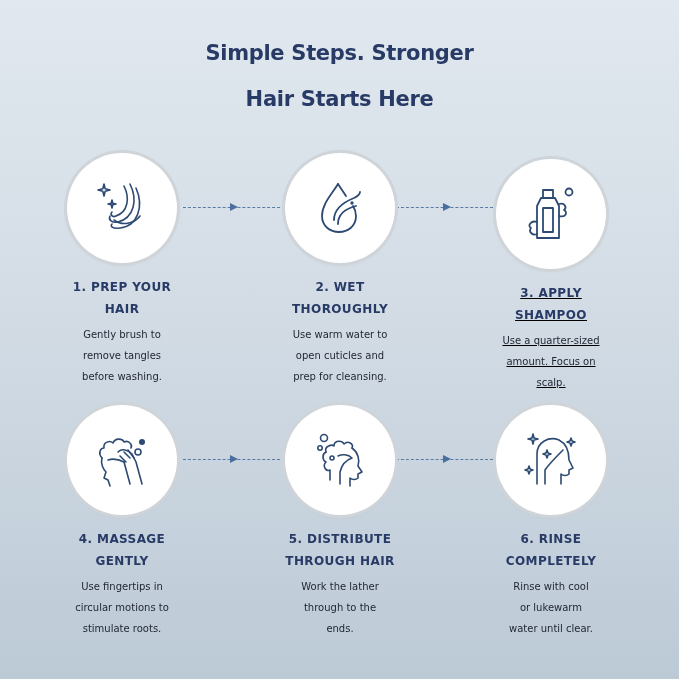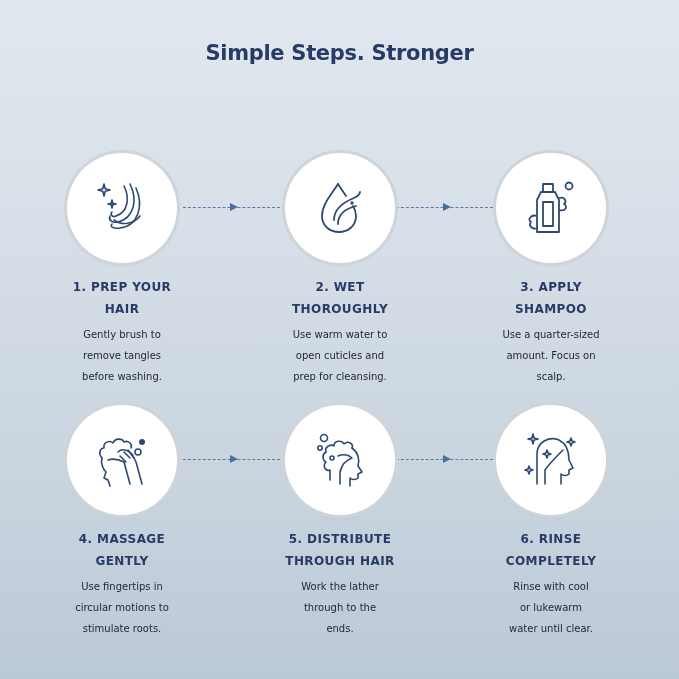--- a/index.html
+++ b/index.html
@@ -44,20 +44,21 @@
     width: 0; height: 0;
     border-left: 8px solid #4a6e9e;
     border-top: 4.5px solid transparent; border-bottom: 4.5px solid transparent;
   }
 </style>
 </head>
 <body>
 
 <div class="title">
   <div>Simple Steps. Stronger</div>
+  <div>Hair Starts Here</div>
 </div>
 
 <div class="connector" style="left:183px; top:207px; width:102px;">
     <span class="arrow"></span>
   </div>
 <div class="connector" style="left:396px; top:207px; width:102px;">
     <span class="arrow"></span>
   </div>
 
 <div class="connector" style="left:183px; top:459px; width:102px;">
@@ -95,21 +96,21 @@
       <circle cx="44" cy="27" r="0.8" fill="#2d4a73"></circle>
     </svg>
   </div>
   <div class="step-title">2. WET
 THOROUGHLY</div>
   <div class="step-desc">Use warm water to
 open cuticles and
 prep for cleansing.</div>
 </div>
 
-<div class="step" style="left:446px; top:156px;">
+<div class="step" style="left:446px; top:162px;text-decoration:underline;">
   <div class="circle">
     <svg viewBox="0 0 64 64" fill="none" stroke="#2d4a73" stroke-width="1.8" stroke-linecap="round" stroke-linejoin="round">
       <rect x="24" y="8" width="10" height="8"></rect>
       <path d="M22 16 L36 16 L40 24 L40 56 L18 56 L18 24 Z"></path>
       <rect x="24" y="26" width="10" height="24"></rect>
       <circle cx="50" cy="10" r="3.5"></circle>
       <path d="M40 22 C46 20 48 26 45 28 C49 30 47 36 40 34"></path>
       <path d="M18 40 C12 38 8 44 12 46 C9 50 14 54 18 52"></path>
     </svg>
   </div>

